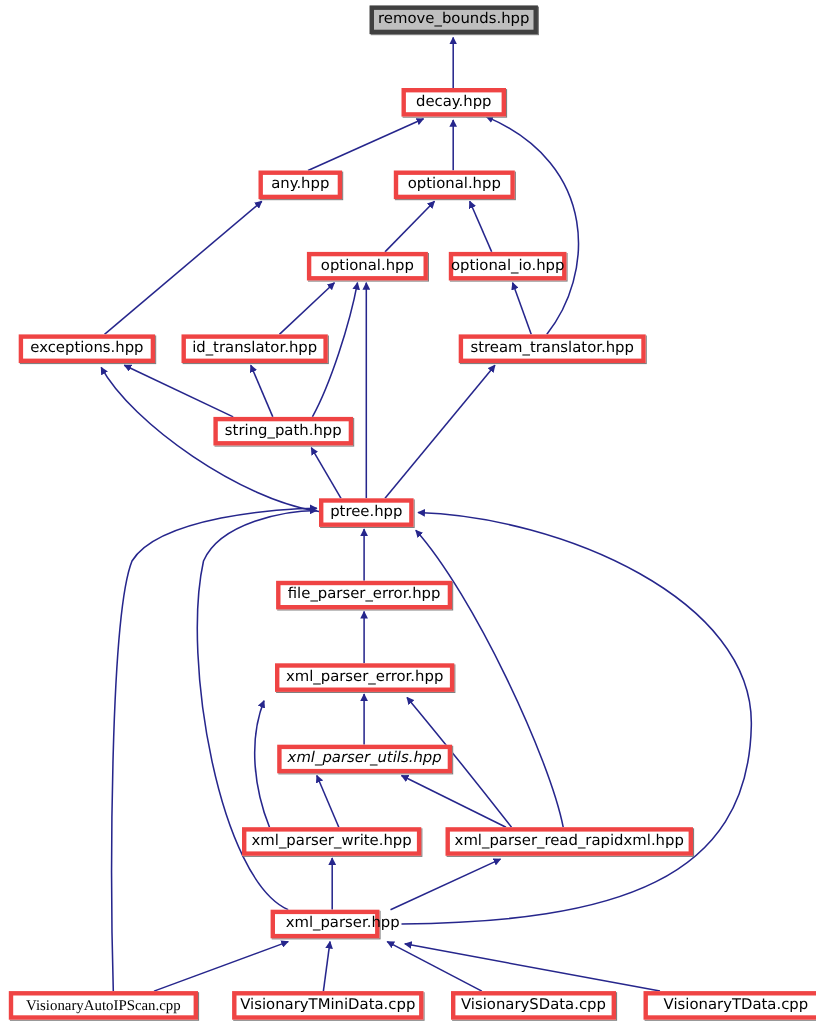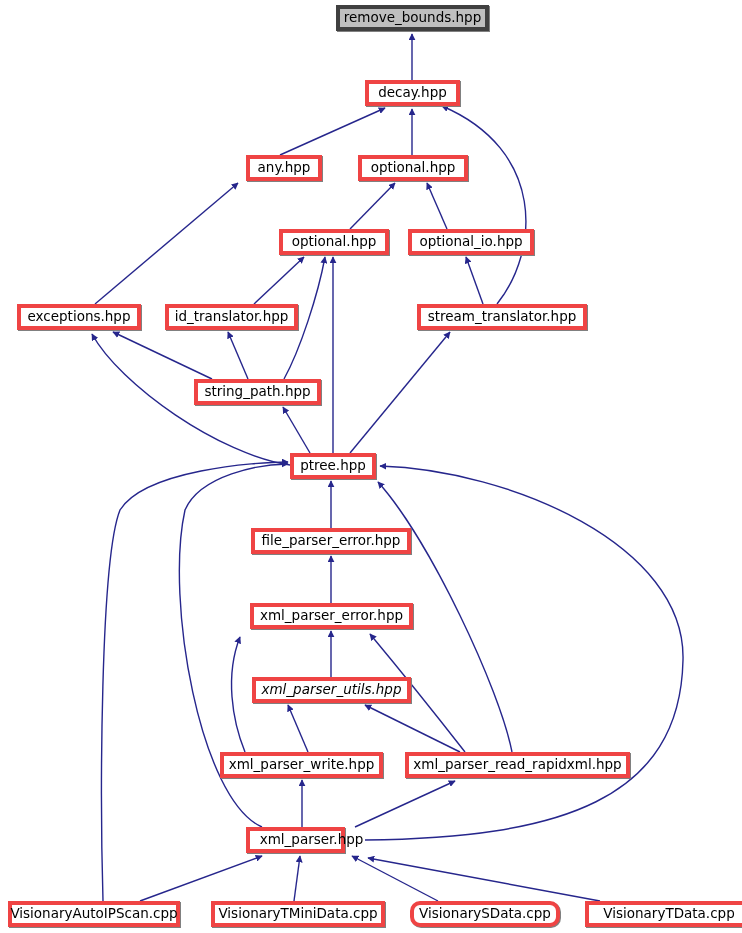--- a/index.html
+++ b/index.html
@@ -90,34 +90,34 @@
         <path d="M 103,901 C 100,800 100,560 120,510 C 145,470 255,462 288,462" fill="none" stroke="#26268c" stroke-width="1.4" marker-end="url(#arrowhead)"></path>
         <path d="M 294,901 L 300,856" fill="none" stroke="#26268c" stroke-width="1.4" marker-end="url(#arrowhead)"></path>
         <path d="M 438,901 L 352,856" fill="none" stroke="#26268c" stroke-width="1.4" marker-end="url(#arrowhead)"></path>
         <path d="M 600,901 L 368,858" fill="none" stroke="#26268c" stroke-width="1.4" marker-end="url(#arrowhead)"></path>
       </g>
   </svg>
 
   <div id="nodes">
       <div class="node root" style="left: 336px; top: 5px; width: 153px; height: 26px;">remove_bounds.hpp</div>
       <div class="node" style="left: 365px; top: 80px; width: 95px; height: 26px;">decay.hpp</div>
-      <div class="node" style="left: 235px; top: 155px; width: 76px; height: 26px; margin-left: 11px;">any.hpp</div>
+      <div class="node" style="left: 235px; top: 155px; width: 76px; height: 26px;">any.hpp</div>
       <div class="node" style="left: 358px; top: 155px; width: 110px; height: 26px;">optional.hpp</div>
       <div class="node" style="left: 279px; top: 229px; width: 110px; height: 26px;">optional.hpp</div>
-      <div class="node" style="left: 408px; top: 229px; width: 126px; height: 26px;">optional_io.hpp</div>
+      <div class="node" style="left: 408px; top: 229px; width: 107px; height: 26px;">optional_io.hpp</div>
       <div class="node" style="left: 17px; top: 304px; width: 124px; height: 26px;">exceptions.hpp</div>
       <div class="node" style="left: 165px; top: 304px; width: 133px; height: 26px;">id_translator.hpp</div>
       <div class="node" style="left: 417px; top: 304px; width: 170px; height: 26px;">stream_translator.hpp</div>
       <div class="node" style="left: 194px; top: 379px; width: 127px; height: 26px;">string_path.hpp</div>
       <div class="node" style="left: 290px; top: 453px; width: 86px; height: 26px;">ptree.hpp</div>
       <div class="node" style="left: 251px; top: 528px; width: 160px; height: 26px;">file_parser_error.hpp</div>
       <div class="node" style="left: 250px; top: 603px; width: 163px; height: 26px;">xml_parser_error.hpp</div>
       <div class="node" style="left: 252px; top: 677px; width: 159px; height: 26px; font-style: italic;">xml_parser_utils.hpp</div>
       <div class="node" style="left: 220px; top: 752px; width: 163px; height: 26px;">xml_parser_write.hpp</div>
       <div class="node" style="left: 405px; top: 752px; width: 225px; height: 26px;">xml_parser_read_rapidxml.hpp</div>
       <div class="node" style="left: 246px; top: 827px; width: 99px; height: 26px; padding-left: 32px;">xml_parser.hpp</div>
-      <div class="node" style="left: 8px; top: 901px; width: 172px; height: 26px;">VisionaryAutoIPScan.cpp</div>
+      <div class="node" style="left: 8px; top: 901px; width: 172px; height: 26px; font-family: Liberation Serif, serif;">VisionaryAutoIPScan.cpp</div>
       <div class="node" style="left: 211px; top: 901px; width: 174px; height: 26px;">VisionaryTMiniData.cpp</div>
-      <div class="node" style="left: 410px; top: 901px; width: 150px; height: 26px; border-radius: 10px;">VisionarySData.cpp</div>
+      <div class="node" style="left: 410px; top: 901px; width: 150px; height: 26px;">VisionarySData.cpp</div>
       <div class="node" style="left: 585px; top: 901px; width: 168px; height: 26px;">VisionaryTData.cpp</div>
     </div>
 
 </div>
 
 </body></html>

